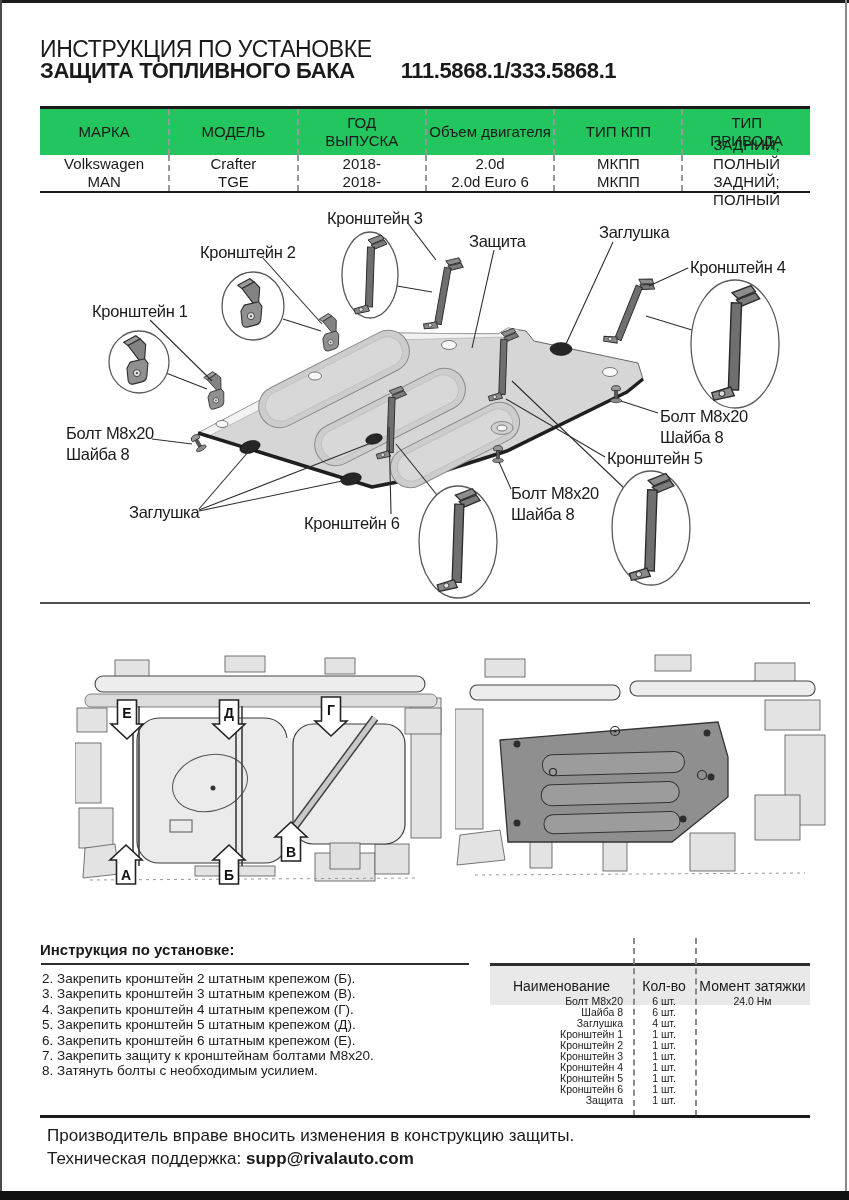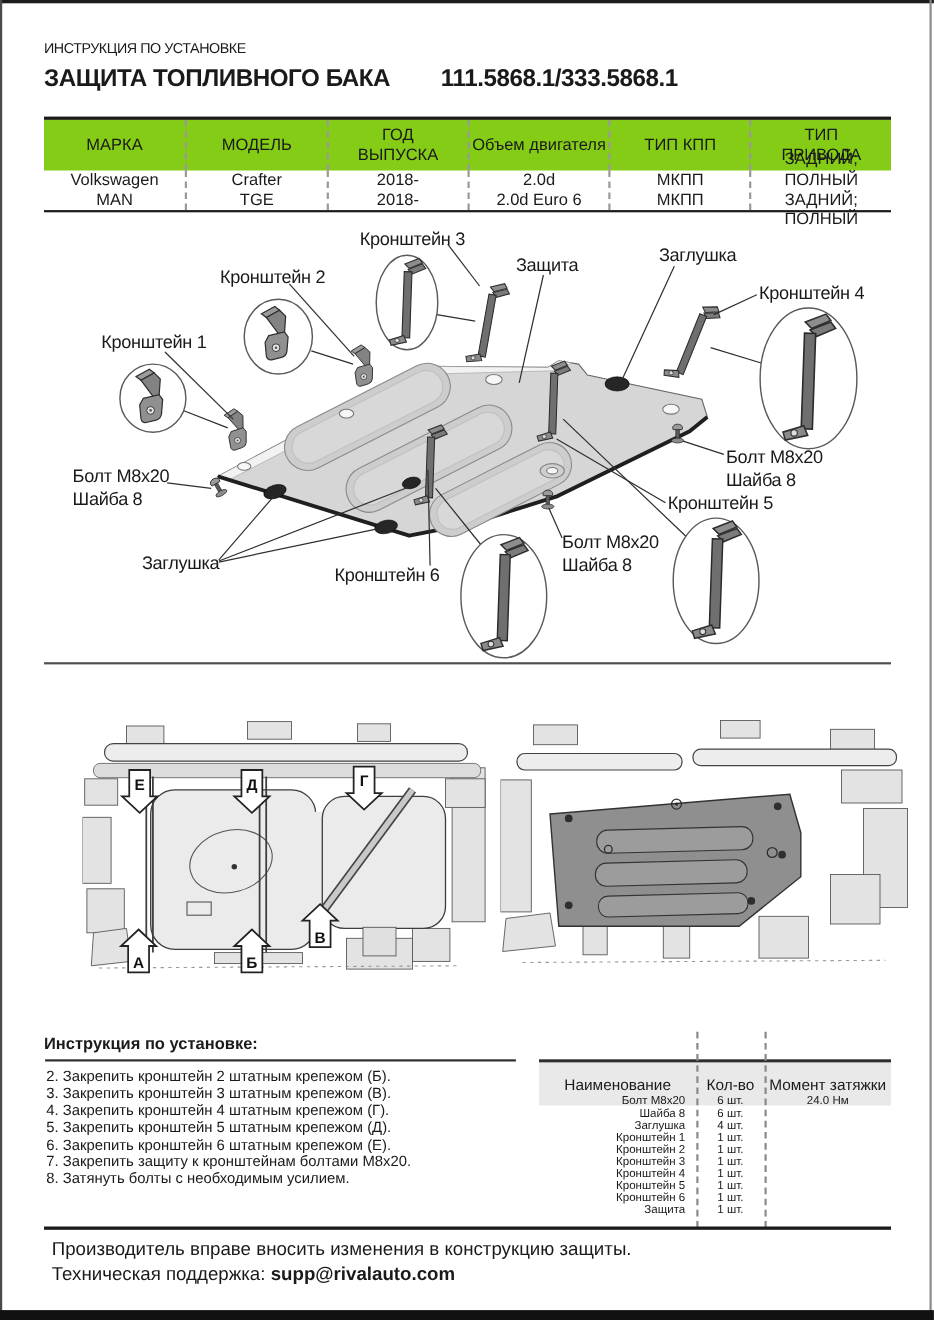--- a/index.html
+++ b/index.html
@@ -5,26 +5,26 @@
   html,body{margin:0;padding:0;}
   body{width:849px;height:1200px;background:#fff;position:relative;
        font-family:"Liberation Sans", sans-serif;color:#1a1a1a;overflow:hidden;}
   .abs{position:absolute;}
   
   .frame-top{left:0;top:0;width:849px;height:3px;background:#1c1c1c;}
   .frame-left{left:0;top:0;width:2px;height:1200px;background:#4a4a4a;}
   .frame-right{left:845px;top:0;width:2px;height:1200px;background:#8a8a8a;}
   .frame-bottom{left:0;top:1191px;width:849px;height:9px;background:#111;}
   
-  .title1{left:40px;top:36px;font-size:13px;letter-spacing:-0.4px;}
+  .title1{left:40px;top:36px;font-size:23px;letter-spacing:-0.4px;}
   .title2{left:40px;top:58px;font-size:22px;font-weight:bold;letter-spacing:-0.4px;display:flex;gap:46px;}
   
   .vtable{left:40px;top:106px;width:770px;border-top:3px solid #1a1a1a;border-bottom:2px solid #1a1a1a;}
   .vrow{display:flex;}
-  .vrow.head{background:#84cc16;}
+  .vrow.head{background:#22c55e;}
   .vcell{width:128.3px;box-sizing:border-box;display:flex;flex-direction:column;justify-content:center;
          align-items:center;text-align:center;font-size:15px;line-height:1.22;white-space:pre-line;}
   .vrow.head .vcell{height:46px;}
   .vrow.body .vcell{height:36px;}
   .vcell + .vcell{border-left:2px dashed #999;}
   
   .dlabel{position:absolute;font-size:16.5px;letter-spacing:-0.3px;line-height:21px;white-space:pre-line;}
   .divider{left:40px;top:602px;width:770px;height:2px;background:#4f4f4f;}
   
   .inst-head{left:40px;top:941px;font-size:15px;font-weight:bold;}

